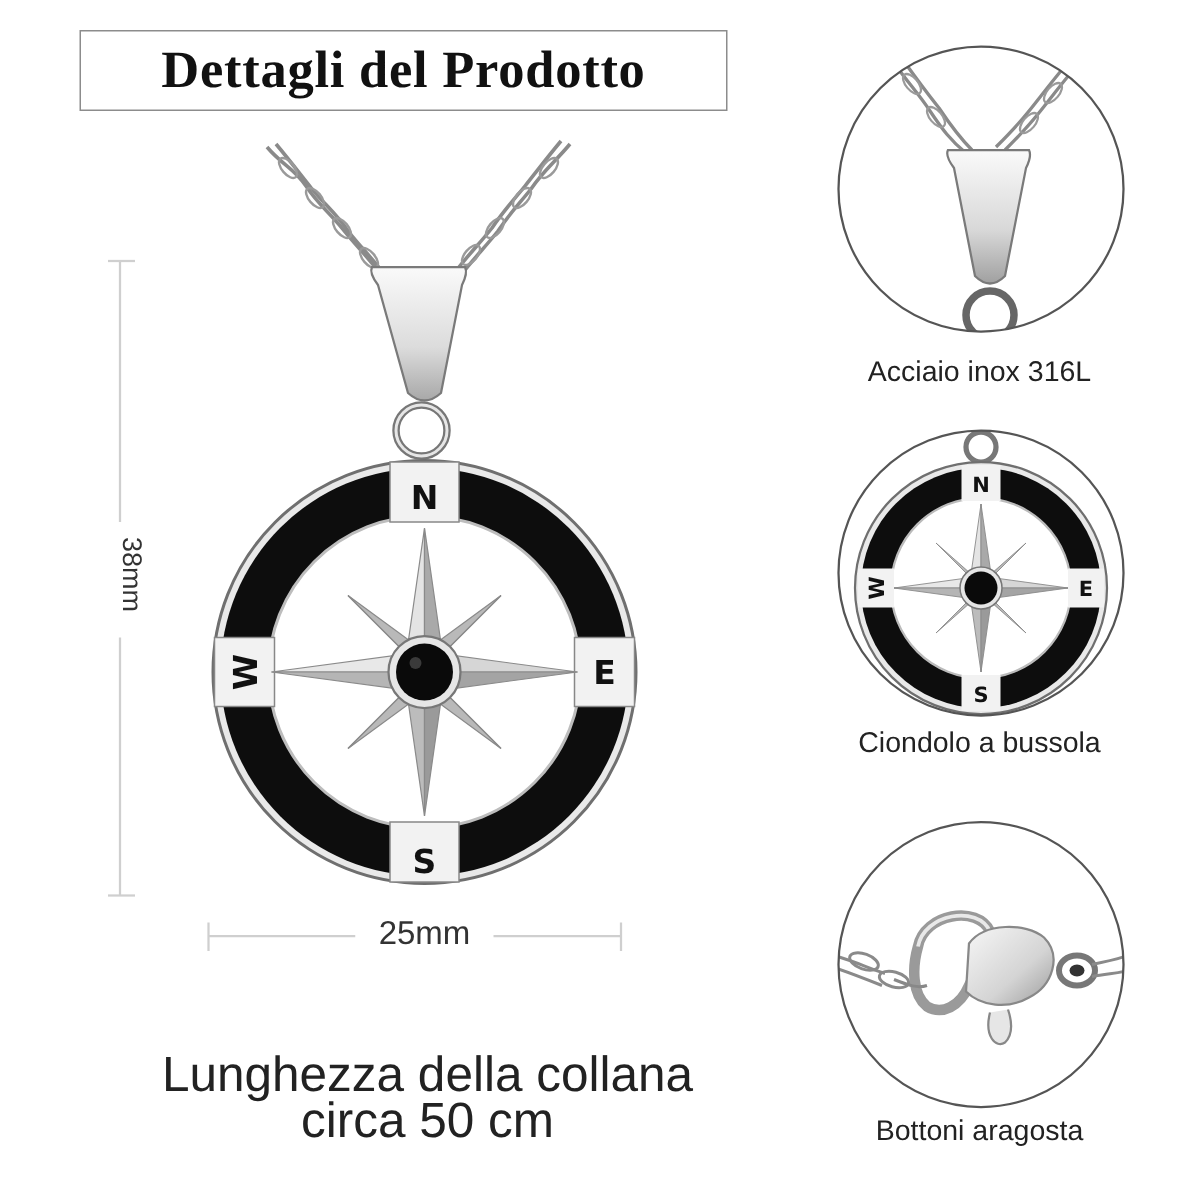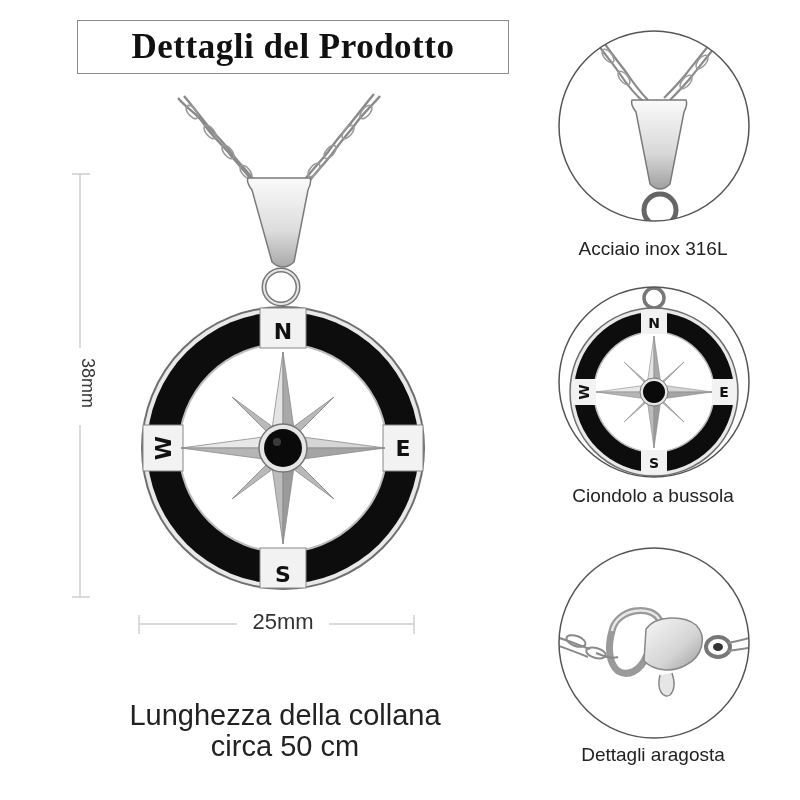--- a/index.html
+++ b/index.html
@@ -3,35 +3,34 @@
 <meta charset="utf-8">
 <style>
   html, body { margin: 0; padding: 0; background: #ffffff; }
   body { width: 800px; height: 800px; position: relative; overflow: hidden; font-family: "Liberation Sans", sans-serif; color: #222; }
   .title-box {
     position: absolute; left: 53px; top: 20px; width: 432px; height: 54px;
     border: 1px solid #8c8c8c; box-sizing: border-box;
     display: flex; align-items: center; justify-content: center;
     font-family: "Liberation Serif", serif; font-weight: bold; font-size: 35px; color: #111;
     letter-spacing: 0.5px;
-    margin-left: 24px;
   }
   .main-art { position: absolute; left: 0; top: 0; }
   .dim-v-label {
     position: absolute; left: 58px; top: 373px; width: 60px; height: 20px;
     transform: rotate(90deg); transform-origin: center;
     font-size: 18px; color: #333; text-align: center; background: #fff;
   }
   .dim-h-label {
     position: absolute; left: 237px; top: 610px; width: 92px; height: 24px;
     font-size: 22px; color: #333; text-align: center; background: #fff; line-height: 24px;
   }
   .length-text {
     position: absolute; left: 40px; top: 700px; width: 490px;
-    text-align: center; font-size: 29px; line-height: 31px; color: #222;
+    text-align: center; font-size: 33px; line-height: 31px; color: #222;
   }
   .detail-circle { position: absolute; }
   .detail-label {
     position: absolute; width: 240px; text-align: center; font-size: 19px; color: #222;
   }
 </style>
 </head>
 <body>
 
 <div class="title-box">Dettagli del Prodotto</div>
@@ -241,13 +240,13 @@
     <path d="M90 84 C100 70,128 70,140 80 C152 92,146 112,130 120 C116 128,98 126,88 116 Z" fill="url(#claspG)" stroke="#888" stroke-width="1.5"></path>
     <path d="M104 130 C100 146,108 154,114 150 C120 144,118 134,116 128" fill="#e6e6e6" stroke="#888" stroke-width="1.5"></path>
     <ellipse cx="162" cy="102" rx="12" ry="10" fill="none" stroke="#777" stroke-width="4"></ellipse>
     <ellipse cx="162" cy="102" rx="5" ry="4" fill="#333"></ellipse>
     <path d="M172 98 C182 96,190 94,196 92" fill="none" stroke="#8a8a8a" stroke-width="2"></path>
     <path d="M172 106 C182 104,190 104,196 102" fill="none" stroke="#8a8a8a" stroke-width="2"></path>
     <path d="M40 108 C50 112,56 114,62 112" fill="none" stroke="#888" stroke-width="2"></path>
   </g>
   <circle cx="98" cy="98" r="95" fill="none" stroke="#555" stroke-width="1.5"></circle>
 </svg>
-<div class="detail-label" style="left:533px; top:744px;">Dettagli aragosta</div>
+<div class="detail-label" style="left:533px; top:744px;">Bottoni aragosta</div>
 
 </body></html>

